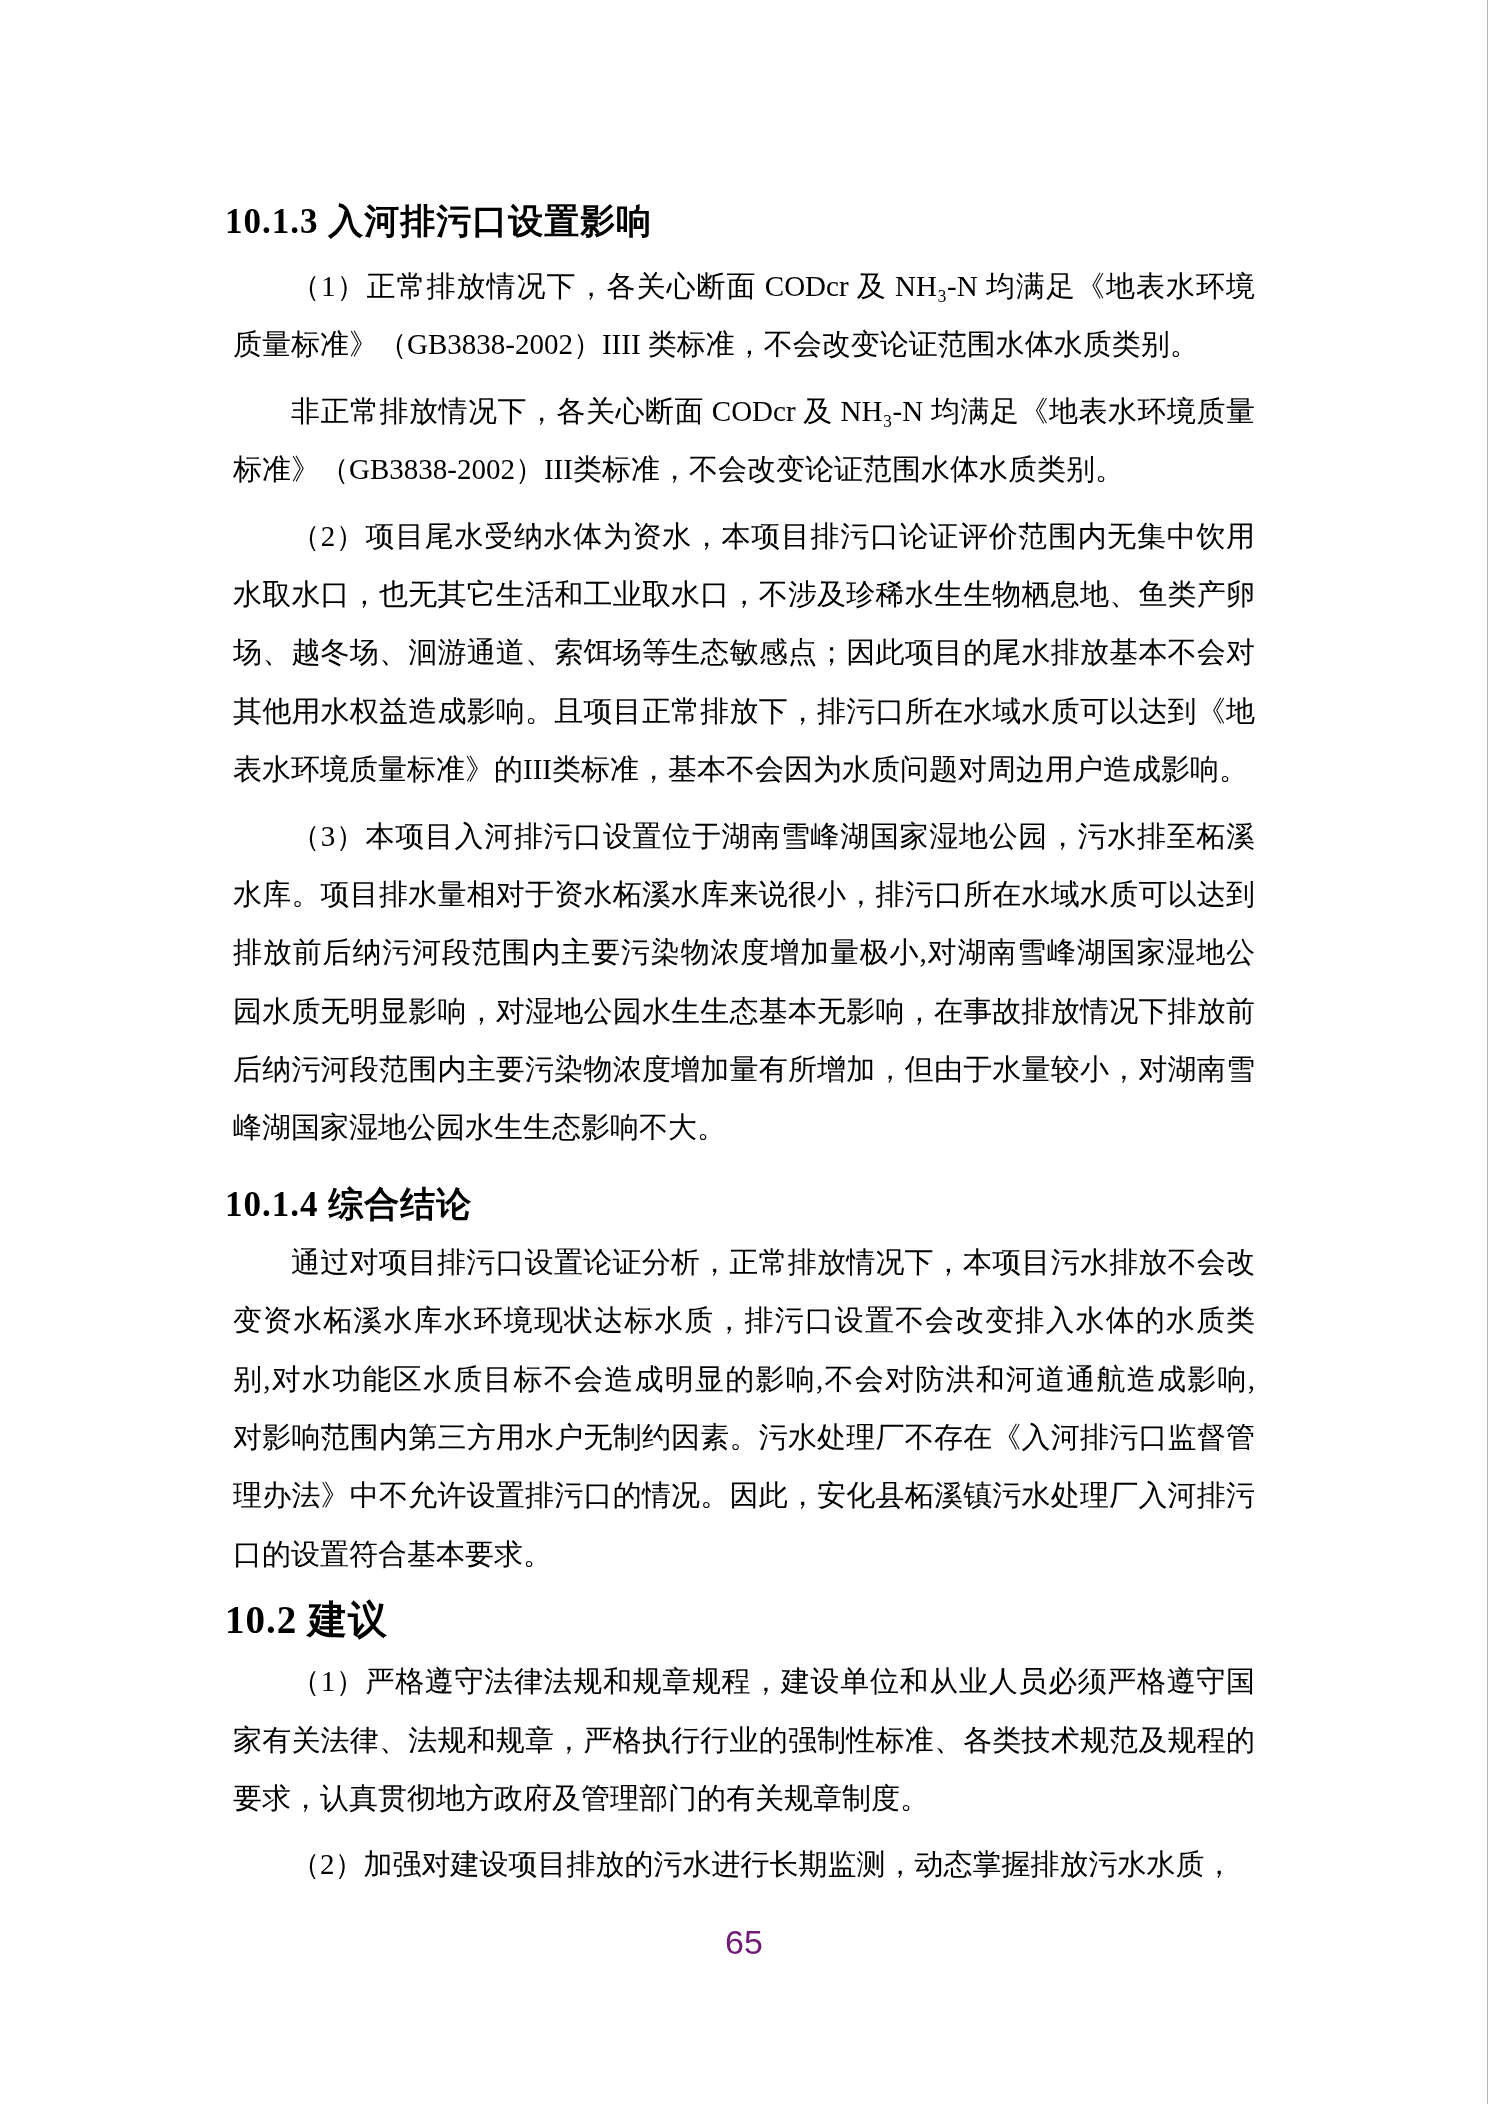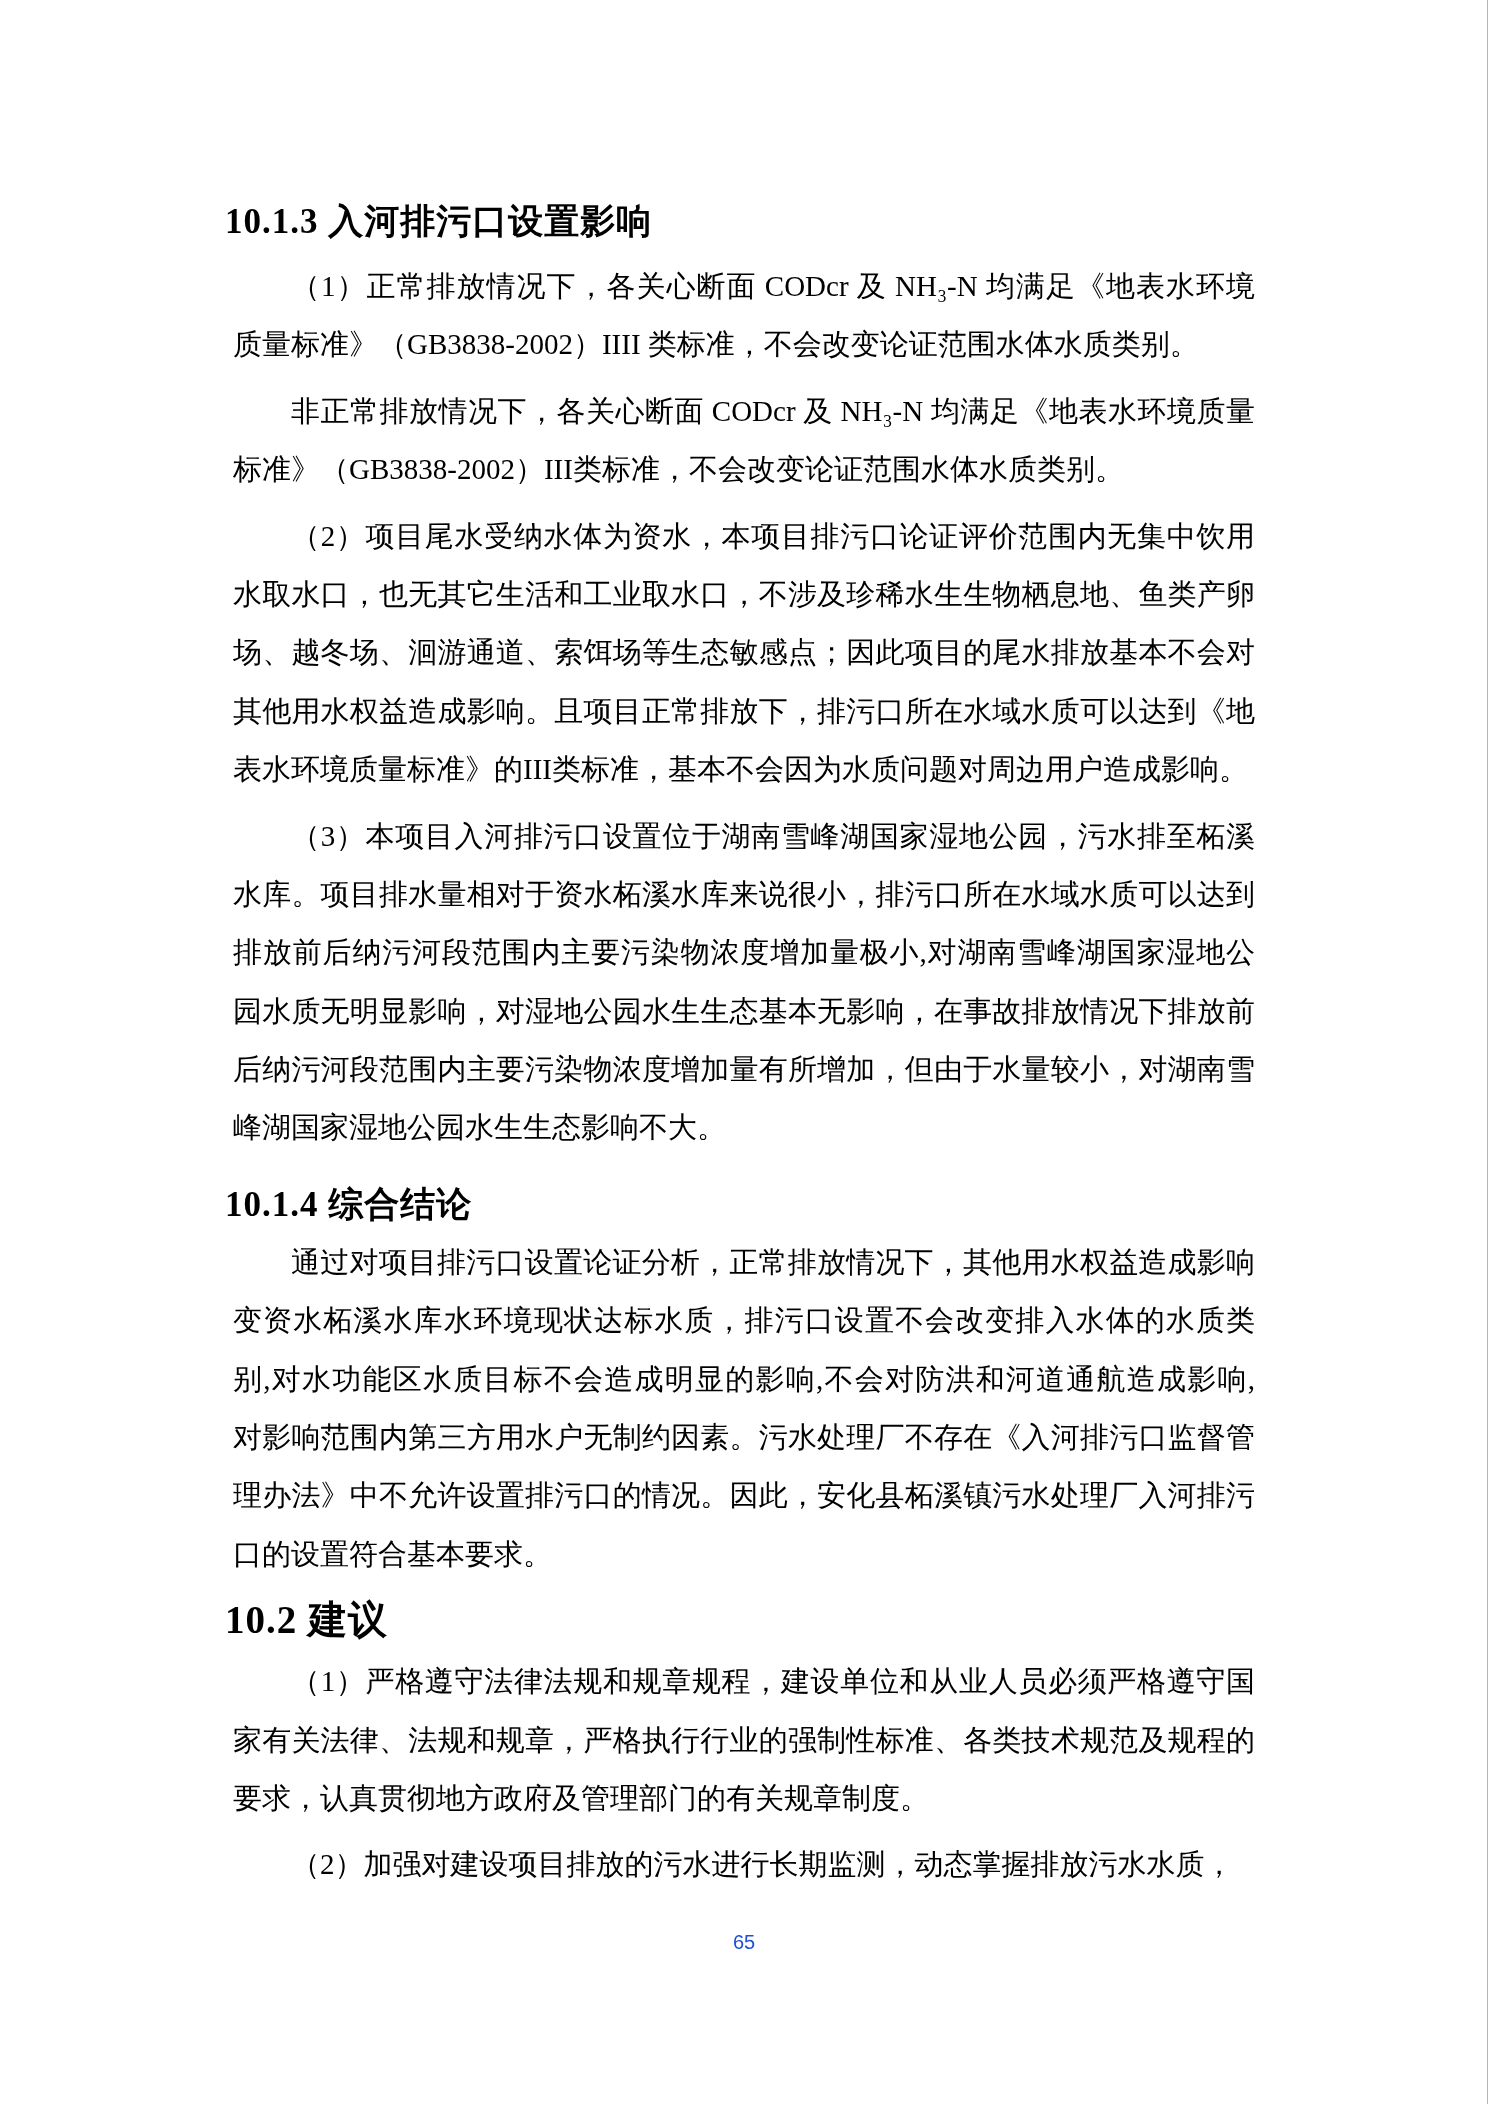--- a/index.html
+++ b/index.html
@@ -57,23 +57,23 @@
   .line.first {
     text-indent: 58px;
   }
   .pagenum {
     position: absolute;
     left: 225px;
     width: 1038px;
     top: 1925px;
     text-align: center;
     font-family: "Liberation Sans", "DejaVu Sans", sans-serif;
-    font-size: 20px;
+    font-size: 34px;
     line-height: 34px;
-    color: #1d4ed8;
+    color: #701a75;
   }
 </style>
 </head>
 <body>
 
 <div class="page">
   <div class="content">
 
     <div class="h3">10.1.3 入河排污口设置影响</div>
 
@@ -100,21 +100,21 @@
       <div class="line">水库。项目排水量相对于资水柘溪水库来说很小，排污口所在水域水质可以达到</div>
       <div class="line">排放前后纳污河段范围内主要污染物浓度增加量极小,对湖南雪峰湖国家湿地公</div>
       <div class="line">园水质无明显影响，对湿地公园水生生态基本无影响，在事故排放情况下排放前</div>
       <div class="line">后纳污河段范围内主要污染物浓度增加量有所增加，但由于水量较小，对湖南雪</div>
       <div class="line last">峰湖国家湿地公园水生生态影响不大。</div>
     </div>
 
     <div class="h3 mid">10.1.4 综合结论</div>
 
     <div class="para">
-      <div class="line first">通过对项目排污口设置论证分析，正常排放情况下，其他用水权益造成影响</div>
+      <div class="line first">通过对项目排污口设置论证分析，正常排放情况下，本项目污水排放不会改</div>
       <div class="line">变资水柘溪水库水环境现状达标水质，排污口设置不会改变排入水体的水质类</div>
       <div class="line">别,对水功能区水质目标不会造成明显的影响,不会对防洪和河道通航造成影响,</div>
       <div class="line">对影响范围内第三方用水户无制约因素。污水处理厂不存在《入河排污口监督管</div>
       <div class="line">理办法》中不允许设置排污口的情况。因此，安化县柘溪镇污水处理厂入河排污</div>
       <div class="line last">口的设置符合基本要求。</div>
     </div>
 
     <div class="h2">10.2 建议</div>
 
     <div class="para">

